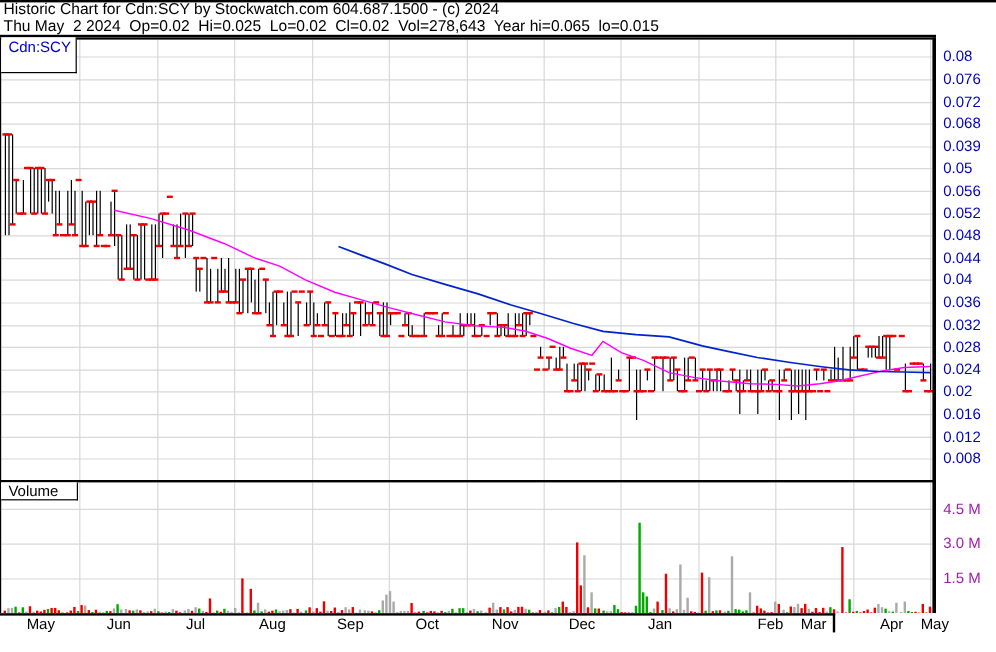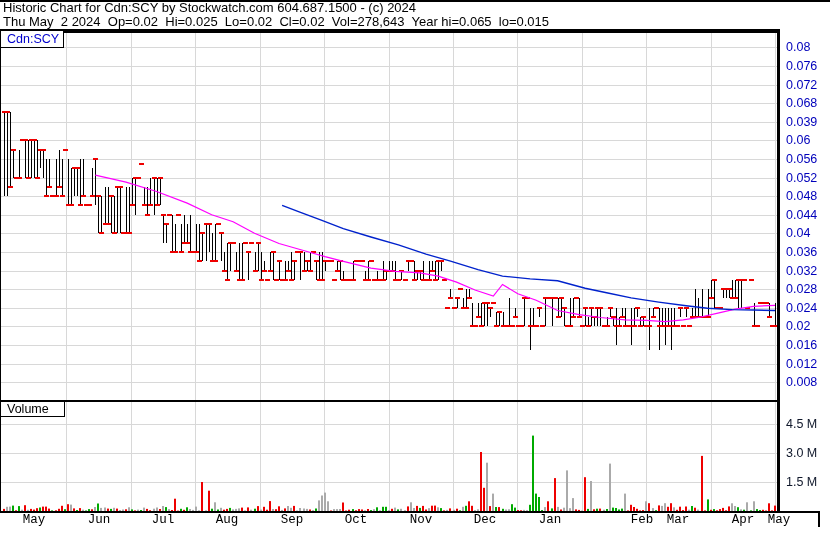--- a/index.html
+++ b/index.html
@@ -8,26 +8,26 @@
   .abs{position:absolute;box-sizing:border-box;}
   .topline{left:0;top:0;width:830px;height:2px;background:#000;}
   .hline{font-size:13px;line-height:14px;white-space:pre;left:3px;}
   .h1{top:1px;}
   .h2{top:15px;}
   .hsep{left:0;top:29px;width:780px;height:2px;background:#000;}
   .pricesvg{left:0;top:31px;}
   .volsvg{left:0;top:400px;}
   .cornerbox{background:#fff;border-right:1px solid #000;border-bottom:1px solid #000;
              font-size:12.5px;line-height:16px;padding-left:6px;}
-  .symbox{left:1px;top:31px;width:63px;height:17px;color:#0000cc;}
+  .symbox{left:1px;top:31px;width:63px;height:30px;color:#0000cc;}
   .volbox{left:1px;top:402px;width:64px;height:15px;color:#000;line-height:14px;}
   .ticklabel{position:absolute;font-size:12.5px;line-height:16px;box-sizing:border-box;}
   .plabel{color:#0000bb;}
-  .vlabel{color:#0f172a;}
-  .monthsrow{left:0;top:511px;width:820px;height:16px;border-top:2px solid #000;border-right:2px solid #000;font-family:Liberation Mono, monospace;}
+  .vlabel{color:#a21caf;}
+  .monthsrow{left:0;top:511px;width:696px;height:16px;border-top:2px solid #000;border-right:2px solid #000;}
   .monthlabel{position:absolute;top:1px;transform:translateX(-50%);font-size:12.5px;line-height:13px;color:#000;}
   .yearsrow{left:0;top:527px;width:817px;height:16px;border-top:1px solid #000;border-bottom:2px solid #000;margin-top:40px;}
   .yearbox{position:absolute;top:0;height:13px;border-right:1px solid #000;box-sizing:border-box;
            text-align:center;font-size:12.5px;line-height:13px;color:#000;}
 </style>
 </head>
 <body>
 
 <div class="screen">
   <div class="abs topline"></div>
@@ -511,21 +511,21 @@
       <rect x="0" y="0" width="1" height="369" fill="#000000"></rect>
       <rect x="777" y="0" width="3" height="369" fill="#000000"></rect>
     </svg>
   <div class="abs cornerbox symbox">Cdn:SCY</div>
   <div id="priceAxis">
       <div class="ticklabel plabel" style="left: 786px; top: 39px;">0.08</div>
       <div class="ticklabel plabel" style="left: 786px; top: 58px;">0.076</div>
       <div class="ticklabel plabel" style="left: 786px; top: 77px;">0.072</div>
       <div class="ticklabel plabel" style="left: 786px; top: 95px;">0.068</div>
       <div class="ticklabel plabel" style="left: 786px; top: 114px;">0.039</div>
-      <div class="ticklabel plabel" style="left: 786px; top: 132px;">0.06</div>
+      <div class="ticklabel plabel" style="left: 786px; top: 132px;">0.05</div>
       <div class="ticklabel plabel" style="left: 786px; top: 151px;">0.056</div>
       <div class="ticklabel plabel" style="left: 786px; top: 170px;">0.052</div>
       <div class="ticklabel plabel" style="left: 786px; top: 188px;">0.048</div>
       <div class="ticklabel plabel" style="left: 786px; top: 207px;">0.044</div>
       <div class="ticklabel plabel" style="left: 786px; top: 225px;">0.04</div>
       <div class="ticklabel plabel" style="left: 786px; top: 244px;">0.036</div>
       <div class="ticklabel plabel" style="left: 786px; top: 263px;">0.032</div>
       <div class="ticklabel plabel" style="left: 786px; top: 281px;">0.028</div>
       <div class="ticklabel plabel" style="left: 786px; top: 300px;">0.024</div>
       <div class="ticklabel plabel" style="left: 786px; top: 318px;">0.02</div>

